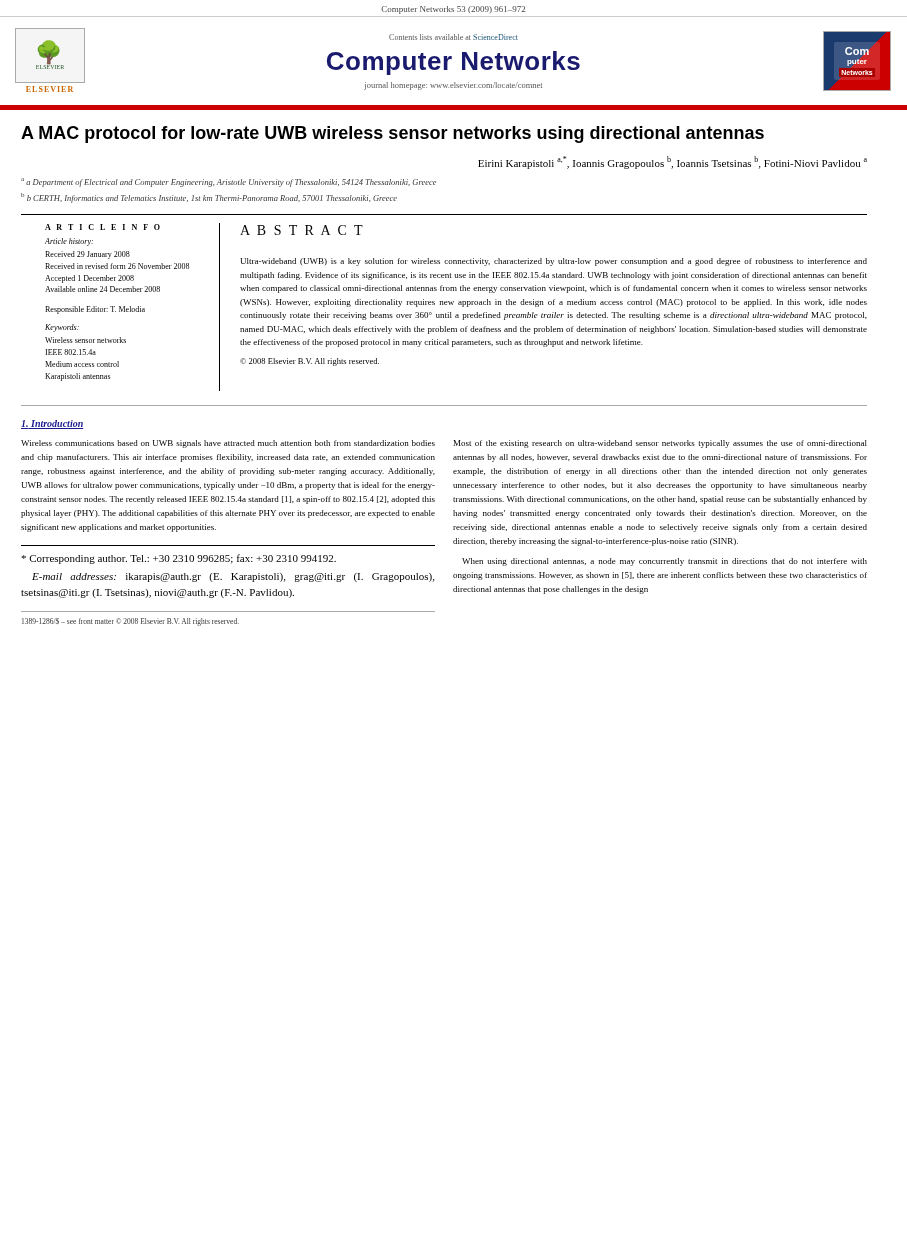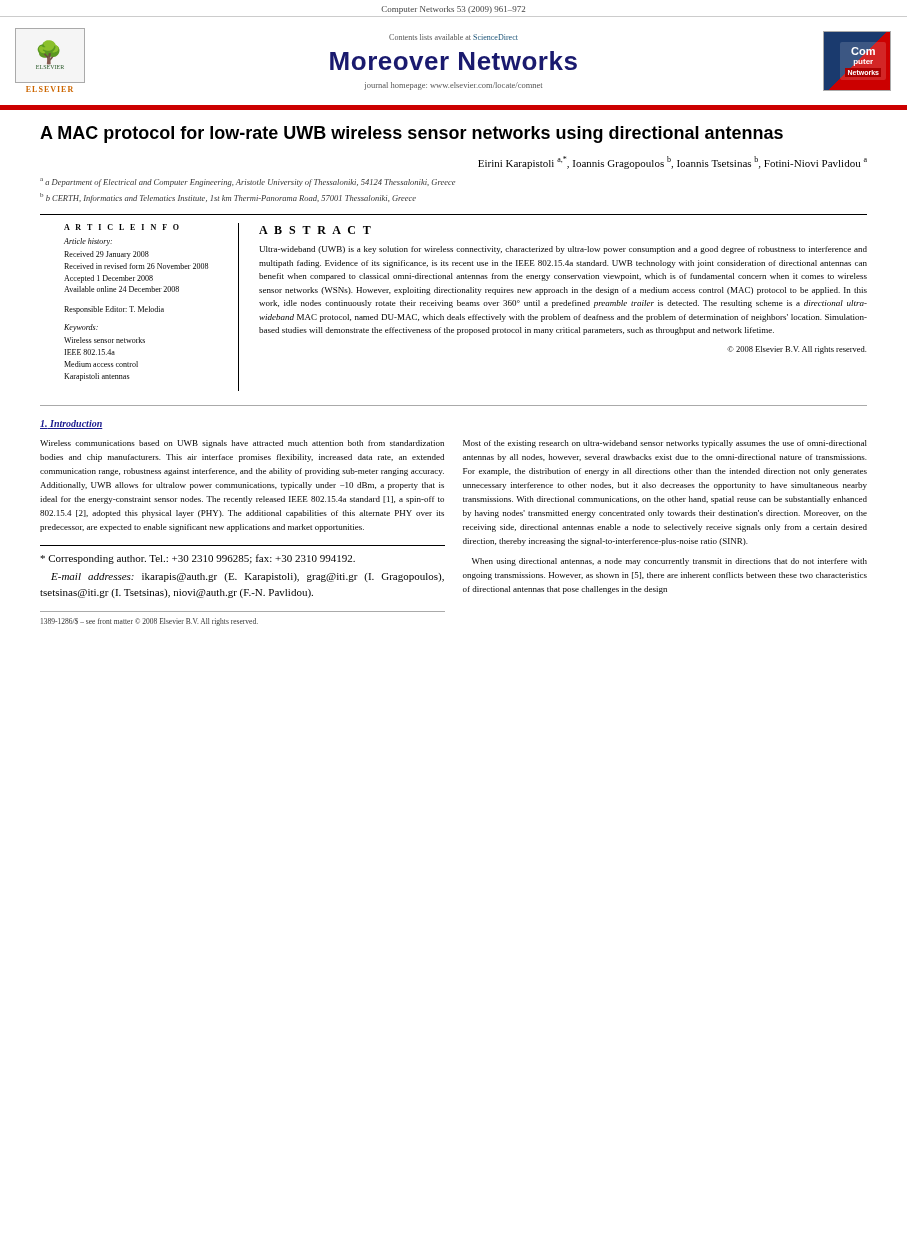--- a/index.html
+++ b/index.html
@@ -92,21 +92,21 @@
       align-items: center;
       justify-content: center;
     }
     .cn-logo-box {
       width: 68px;
       height: 60px;
       border: 1px solid #aaa;
       background: linear-gradient(135deg, #1a3a6e 50%, #c00 50%);
       display: flex;
       align-items: center;
-      justify-content: flex-end;
+      justify-content: center;
       color: #fff;
       font-size: 9px;
       font-family: Arial, sans-serif;
       font-weight: bold;
       text-align: center;
       padding: 4px;
     }
     .cn-logo-inner {
       background: rgba(255,255,255,0.15);
       padding: 3px 5px;
@@ -117,21 +117,21 @@
     .cn-logo-inner .networks { font-size: 7px; margin-top: 2px; background: #a00; padding: 1px 2px; }
 
     
     .red-divider {
       height: 3px;
       background: #c00;
     }
 
     
     .main-content {
-      padding: 12px 40px 20px 40px;
+      padding: 12px 40px 20px 21px;
     }
 
     
     .article-title {
       font-size: 18px;
       font-weight: bold;
       color: #000;
       margin-bottom: 10px;
       line-height: 1.3;
       font-family: Arial, sans-serif;
@@ -199,36 +199,35 @@
       line-height: 1.45;
     }
     .keyword-item {
       font-size: 8px;
       color: #000;
       line-height: 1.5;
     }
 
     
     .abstract-title {
-      font-size: 12px;
-      font-weight: bold;
+      font-size: 14px;
+      font-weight: normal;
       letter-spacing: 2px;
       text-transform: uppercase;
-      margin-bottom: 5px;
+      margin-bottom: 16px;
     }
     .abstract-text {
       font-size: 9px;
       line-height: 1.5;
       color: #000;
       text-align: justify;
     }
     .abstract-text em { }
     .copyright {
       font-size: 8.5px;
-      text-align: right;
       margin-top: 6px;
       color: #000;
     }
 
     
     .section-divider {
       border: none;
       border-top: 1px solid #aaa;
       margin: 12px 0;
     }
@@ -299,21 +298,21 @@
       </div>
     </div>
     <div class="elsevier-text">ELSEVIER</div>
   </div>
 
   <div class="journal-center">
     <div class="sciencedirect-line">
       <span>Contents lists available at</span>
       <span style="color:#1a5276;">ScienceDirect</span>
     </div>
-    <div class="journal-title">Moreover Networks</div>
+    <div class="journal-title">Computer Networks</div>
     <div class="journal-homepage">journal homepage: www.elsevier.com/locate/comnet</div>
   </div>
 
   <div class="journal-logo-right">
     <div class="cn-logo-box">
       <div class="cn-logo-inner">
         <div class="com">Com</div>
         <div class="puter">puter</div>
         <div class="networks">Networks</div>
       </div>

